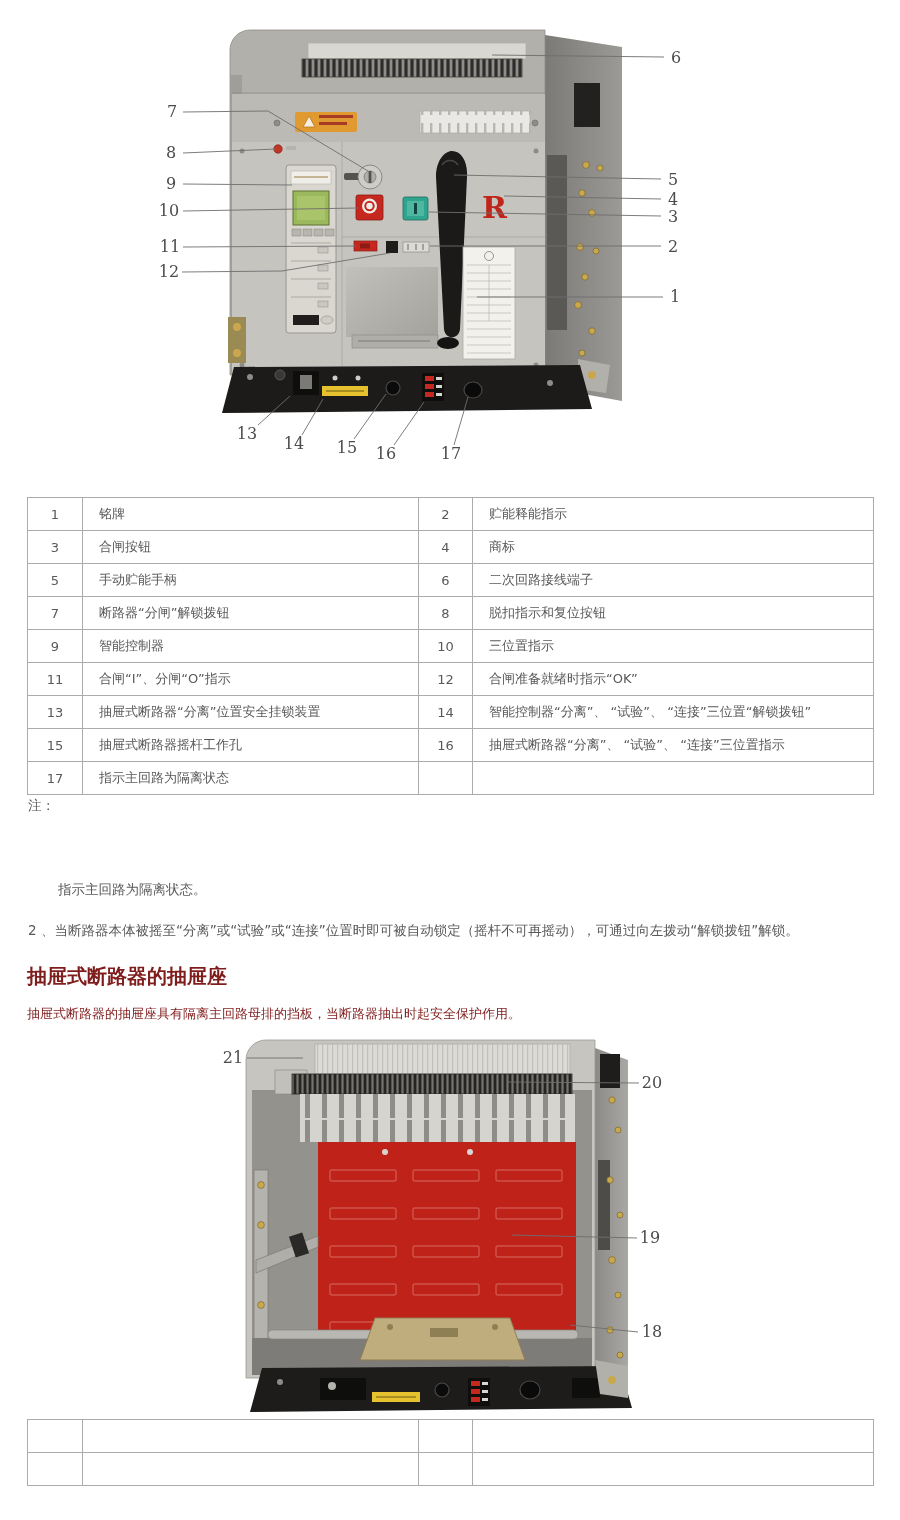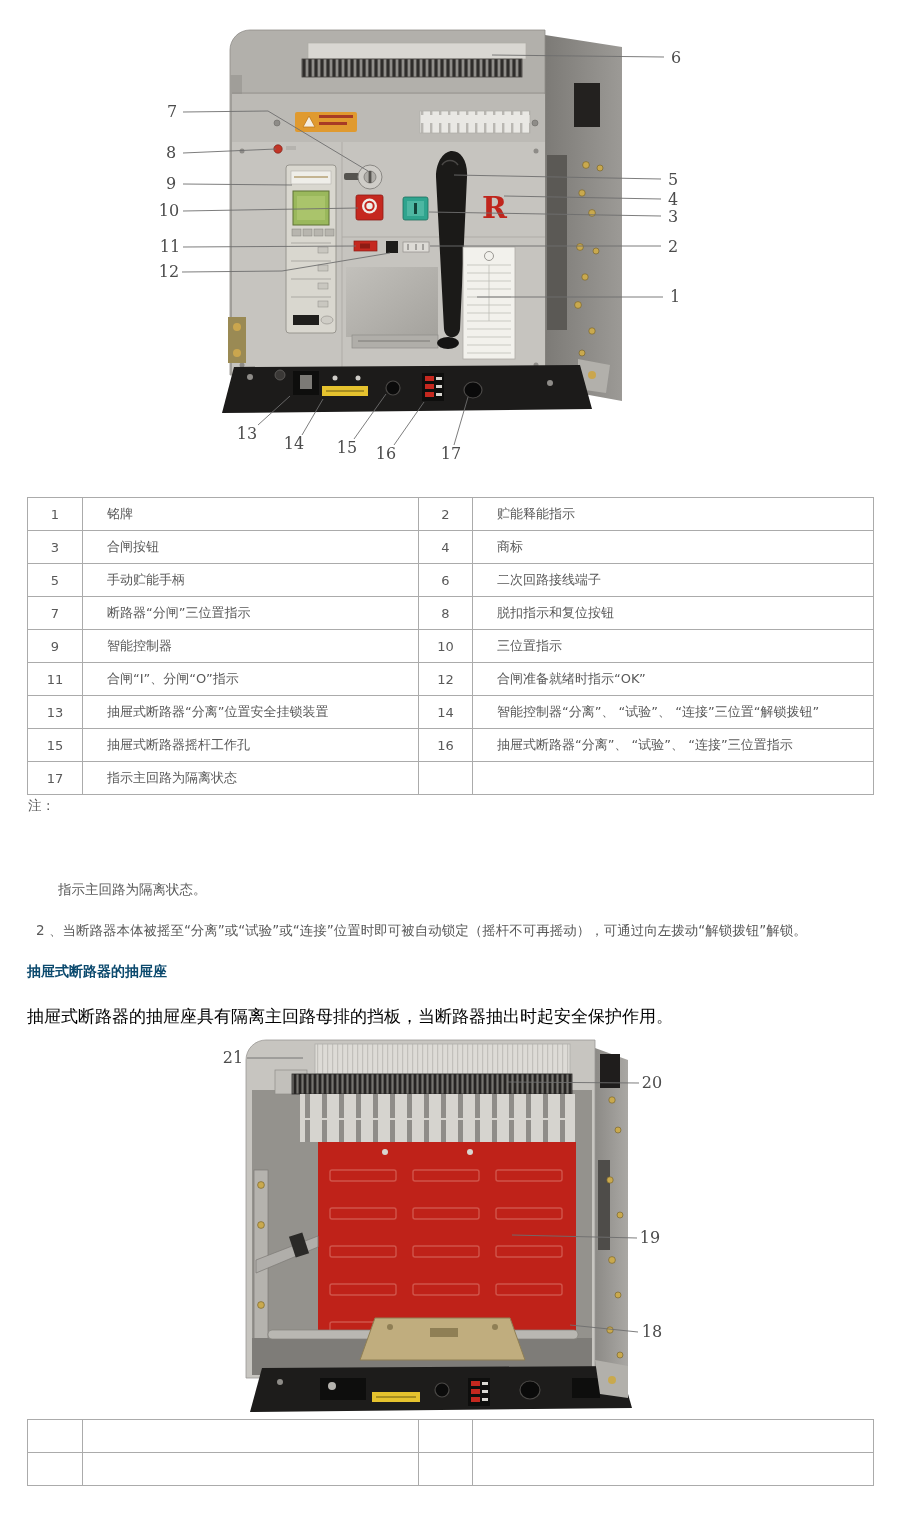--- a/index.html
+++ b/index.html
@@ -4,25 +4,25 @@
 <style>
   html,body{margin:0;padding:0;background:#fff;}
   .page{position:relative;width:900px;height:1520px;background:#ffffff;overflow:hidden;
         font-family:"DejaVu Sans","Liberation Sans",sans-serif;}
   .abs{position:absolute;}
   
   table.parts{border-collapse:collapse;table-layout:fixed;width:846px;background:#fff;}
   table.parts td{border:1px solid #ababab;height:30px;font-size:13px;color:#595959;
                  overflow:hidden;white-space:nowrap;}
   table.parts td.num{text-align:center;}
-  table.parts td.desc{padding-left:24px;}
+  table.parts td.desc{padding-left:16px;}
   
   .note-text{font-size:13.5px;color:#595959;white-space:nowrap;}
-  .section-heading{font-size:14px;font-weight:bold;color:#0c4a6e;}
-  .section-para{font-size:17px;color:#000000;white-space:nowrap;}
+  .section-heading{font-size:20px;font-weight:bold;color:#7f1d1d;}
+  .section-para{font-size:13px;color:#7f1d1d;white-space:nowrap;}
   
   text.co{font-family:"DejaVu Serif","Liberation Serif",serif;font-size:16px;fill:#4c4c4c;}
   line.ld,polyline.ld{stroke:#6e6e6e;stroke-width:0.9;fill:none;}
 </style>
 </head>
 <body>
 
 <div class="page">
 
   <div class="abs" style="left:130px;top:15px;width:580px;height:470px;">
@@ -297,21 +297,21 @@
           <td class="desc">商标</td>
         </tr>
         <tr>
           <td class="num">5</td>
           <td class="desc">手动贮能手柄</td>
           <td class="num">6</td>
           <td class="desc">二次回路接线端子</td>
         </tr>
         <tr>
           <td class="num">7</td>
-          <td class="desc">断路器“分闸”三位置指示</td>
+          <td class="desc">断路器“分闸”解锁拨钮</td>
           <td class="num">8</td>
           <td class="desc">脱扣指示和复位按钮</td>
         </tr>
         <tr>
           <td class="num">9</td>
           <td class="desc">智能控制器</td>
           <td class="num">10</td>
           <td class="desc">三位置指示</td>
         </tr>
         <tr>
@@ -337,21 +337,21 @@
           <td class="desc">指示主回路为隔离状态</td>
           <td class="num"></td>
           <td class="desc"></td>
         </tr>
       </tbody>
     </table>
   </div>
 
   <div class="abs note-text" style="left:28px;top:797px;">注：</div>
   <div class="abs note-text" style="left:58px;top:881px;">指示主回路为隔离状态。</div>
-  <div class="abs note-text" style="left:36px;top:922px;">2 、当断路器本体被摇至“分离”或“试验”或“连接”位置时即可被自动锁定（摇杆不可再摇动），可通过向左拨动“解锁拨钮”解锁。</div>
+  <div class="abs note-text" style="left:28px;top:922px;">2 、当断路器本体被摇至“分离”或“试验”或“连接”位置时即可被自动锁定（摇杆不可再摇动），可通过向左拨动“解锁拨钮”解锁。</div>
 
   <div class="abs section-heading" style="left:27px;top:963px;">抽屉式断路器的抽屉座</div>
   <div class="abs section-para" style="left:27px;top:1005px;">抽屉式断路器的抽屉座具有隔离主回路母排的挡板，当断路器抽出时起安全保护作用。</div>
 
   <div class="abs" style="left:180px;top:1030px;width:540px;height:390px;">
     <svg width="540" height="390" viewBox="0 0 540 390">
       <defs>
         <pattern id="comb2" width="5" height="20" patternUnits="userSpaceOnUse">
           <rect width="5" height="20" fill="#262422"></rect>
             <rect x="1.4" width="2.2" height="20" fill="#76746f"></rect>

